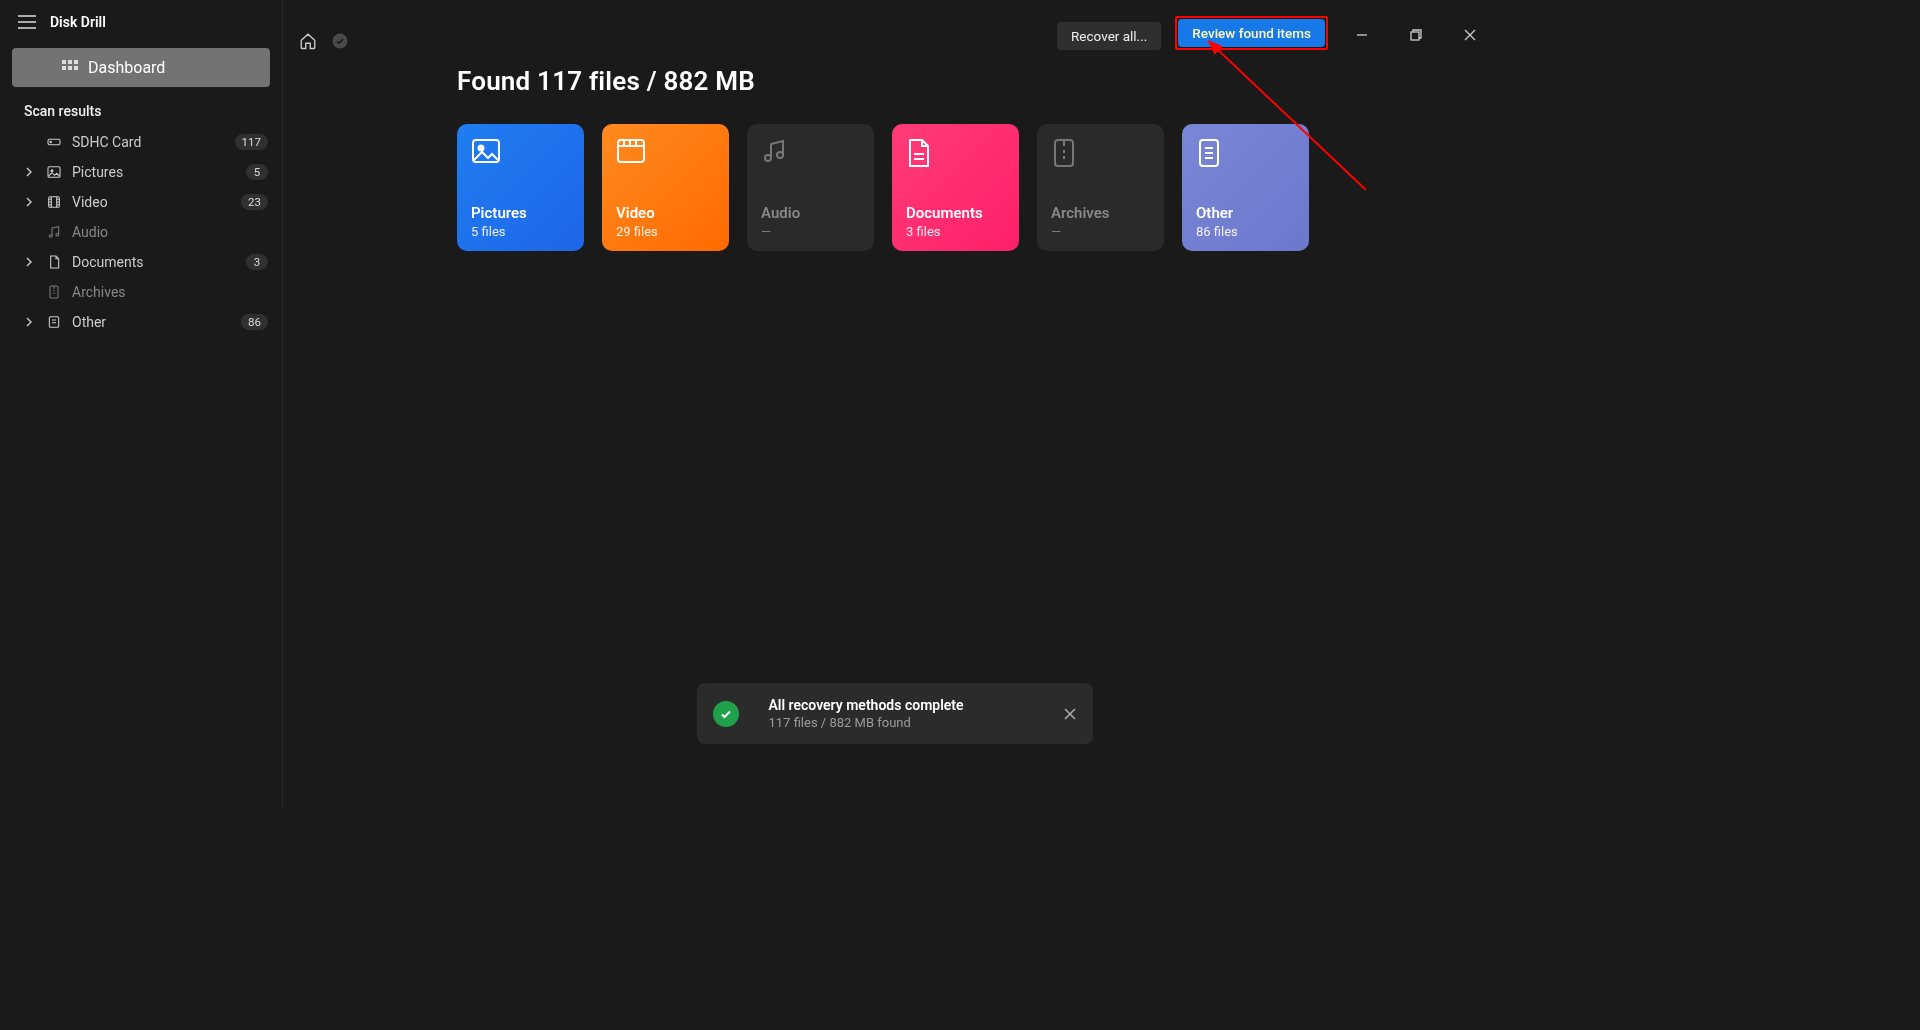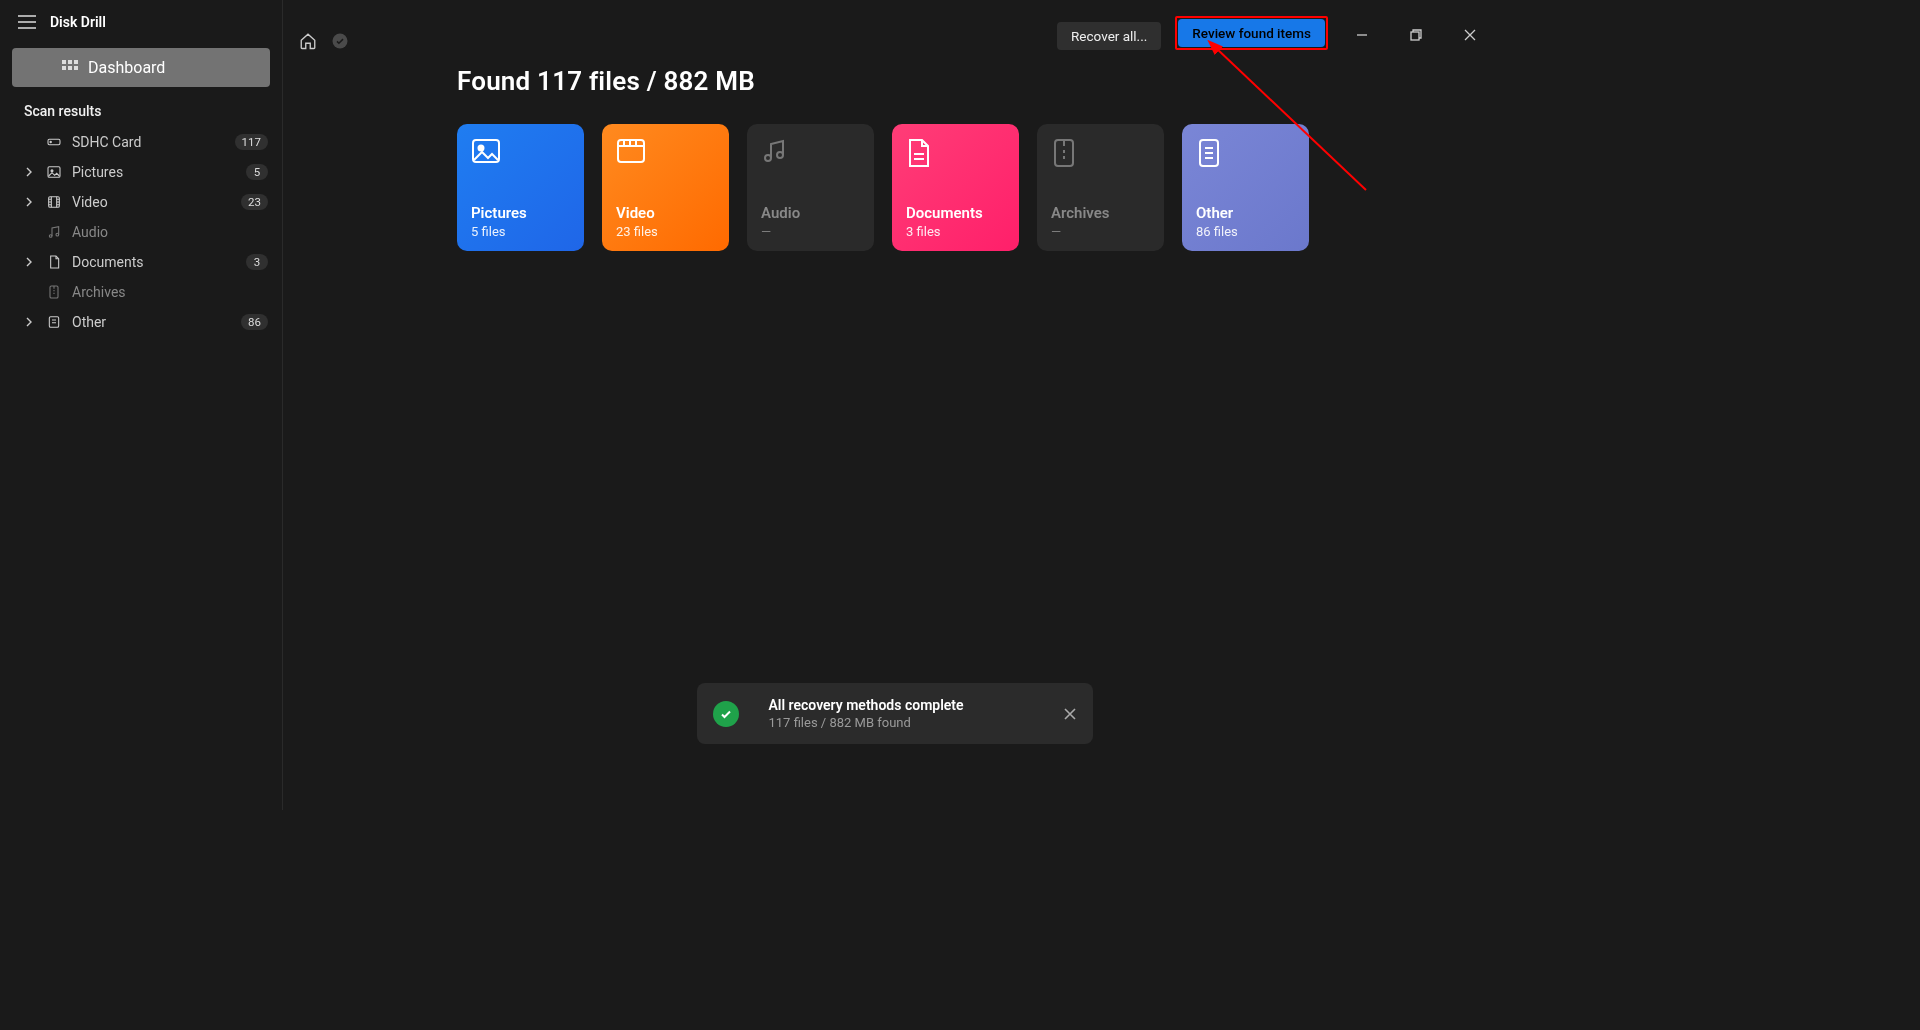--- a/index.html
+++ b/index.html
@@ -18,21 +18,21 @@
 .sb-item.muted { color:#888; }
 .sb-footer { margin-top:auto; padding:12px; }
 .sb-footer-btn { background:#2a2a2a; border-radius:4px; padding:10px 0; text-align:center; font-size:13.5px; color:#eee; cursor:pointer; }
 .main { flex:1; background:#1a1a1a; position:relative; display:flex; flex-direction:column; }
 .topbar { display:flex; align-items:flex-end; padding:12px 16px 0 16px; gap:14px; height:50px; }
 .topbar .tb-left { display:flex; align-items:center; gap:14px; }
 .tb-icon { color:#ccc; cursor:pointer; }
 .tb-spacer { flex:1; }
 .btn { border-radius:4px; padding:6px 14px; font-size:13.5px; cursor:pointer; }
 .btn-dark { background:#2f2f2f; color:#eee; }
-.btn-blue { background:#1778e8; color:#000000; font-weight:500; }
+.btn-blue { background:#1778e8; color:#fef9c3; font-weight:500; }
 .review-wrap { border:2px solid #ff0000; padding:1px; border-radius:2px; }
 .win-btn { width:40px; height:30px; display:flex; align-items:center; justify-content:center; color:#ccc; cursor:pointer; }
 .content { padding:16px 0 0 174px; }
 .headline { font-size:26px; font-weight:600; letter-spacing:.2px; }
 .subhead { font-size:17px; color:#8e8e8e; margin-top:6px; }
 .cards { display:flex; gap:18px; margin-top:28px; }
 .card { width:127px; height:127px; border-radius:10px; padding:14px 14px 12px 14px; display:flex; flex-direction:column; justify-content:space-between; cursor:pointer; }
 .card .card-ico { height:28px; }
 .card .card-title { font-size:15px; font-weight:600; }
 .card .card-sub { font-size:13px; opacity:.9; margin-top:2px; }
@@ -231,21 +231,21 @@
           </div>
           <div class="card card-video">
             <div class="card-ico">
               <svg width="30" height="26" viewBox="0 0 30 26" fill="none" stroke="#fff" stroke-width="2">
                 <rect x="2" y="2" width="26" height="22" rx="3"></rect>
                 <path d="M2 8h26M8 2v6M14 2v6M20 2v6"></path>
               </svg>
             </div>
             <div>
               <div class="card-title">Video</div>
-              <div class="card-sub">23 files</div>
+              <div class="card-sub">29 files</div>
             </div>
           </div>
           <div class="card card-audio">
             <div class="card-ico">
               <svg width="26" height="26" viewBox="0 0 26 26" fill="none" stroke="#777" stroke-width="2">
                 <path d="M10 20V6l12-3v14"></path>
                 <circle cx="7" cy="20" r="3"></circle>
                 <circle cx="19" cy="17" r="3"></circle>
               </svg>
             </div>

